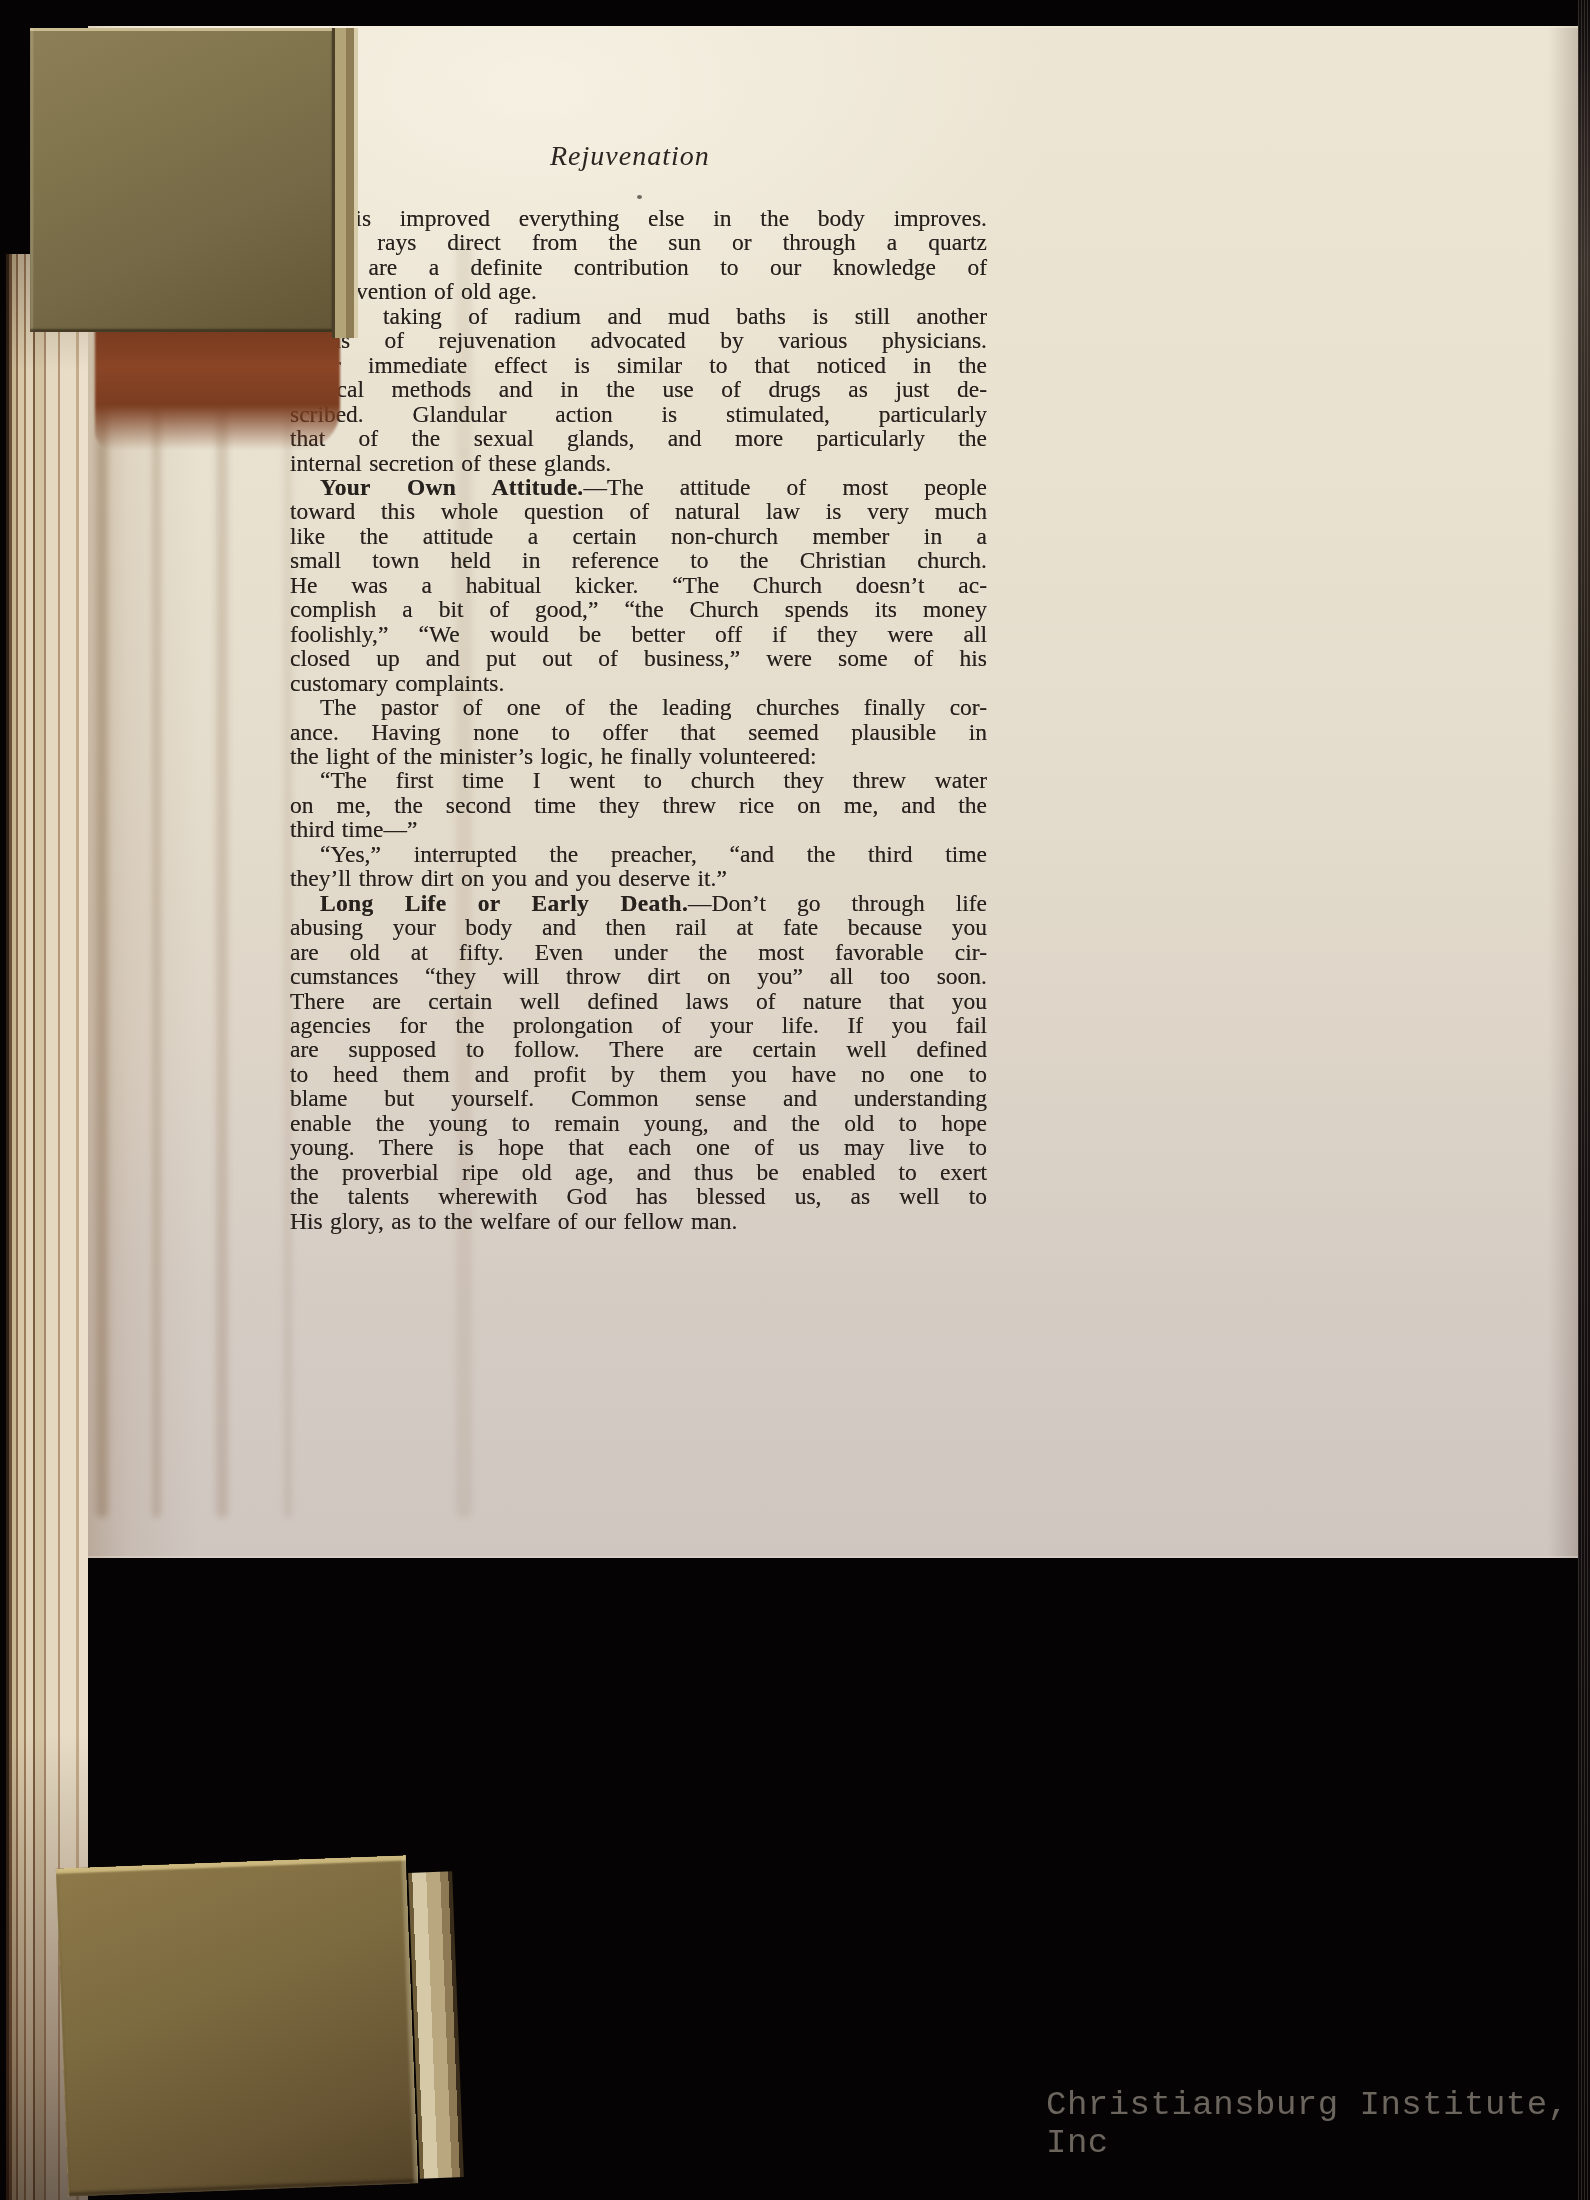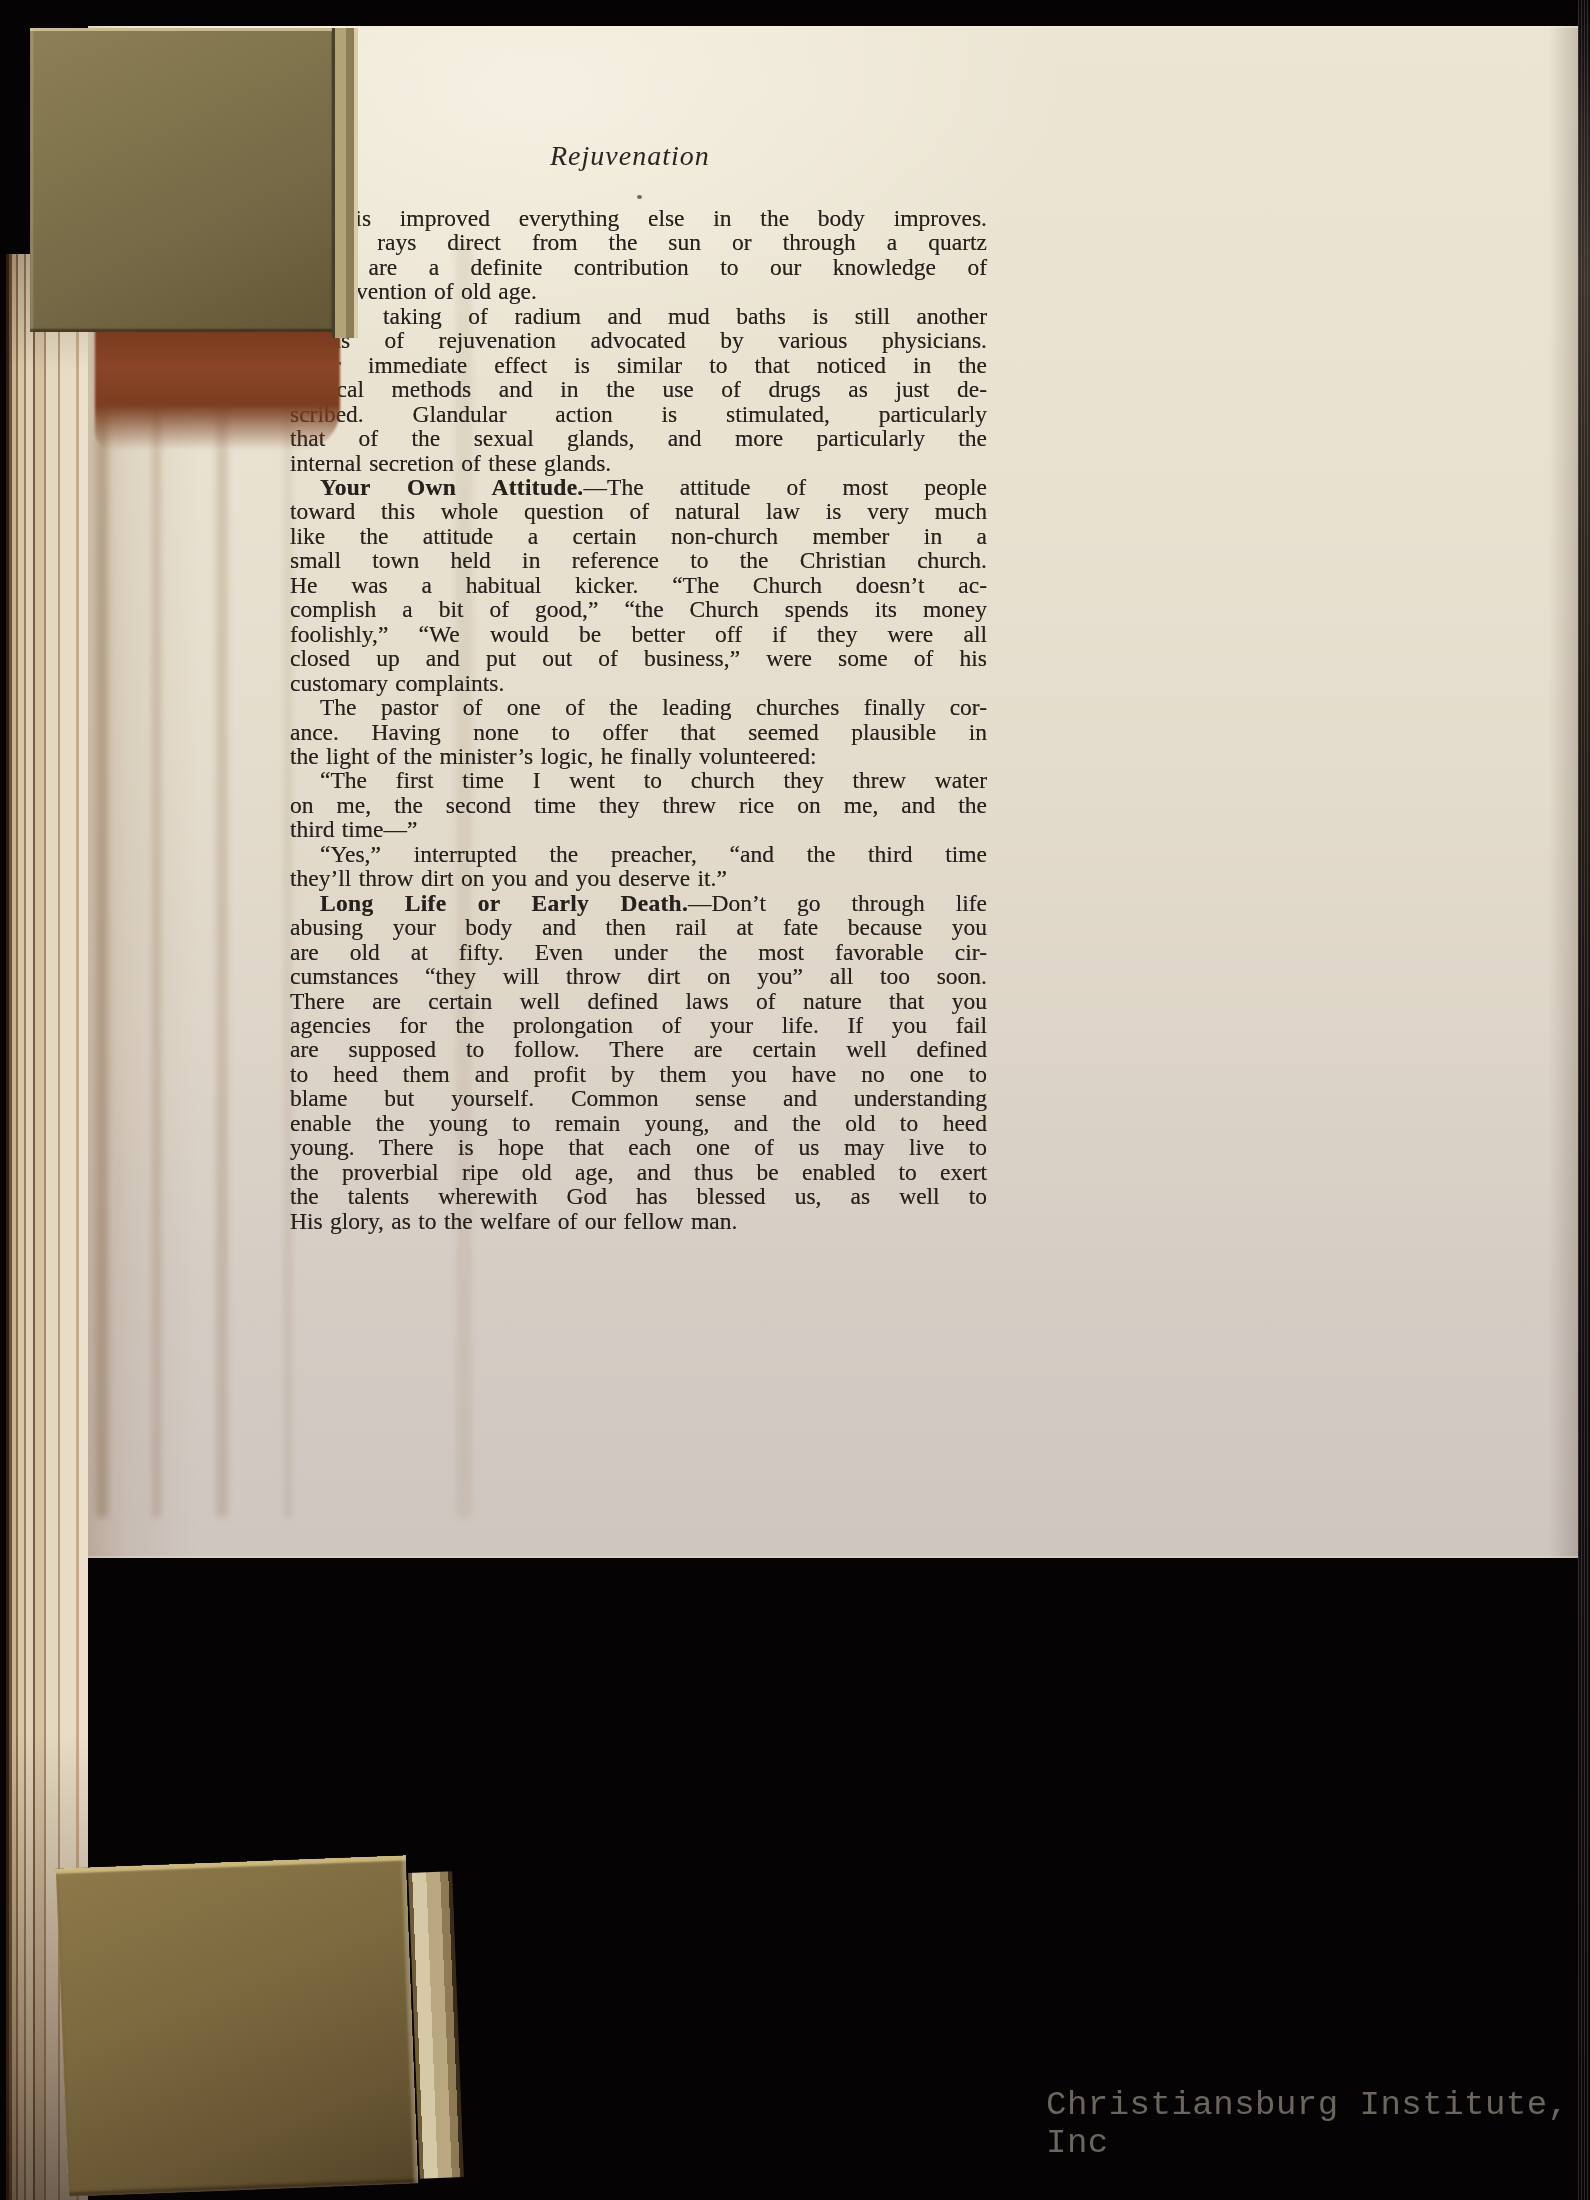--- a/index.html
+++ b/index.html
@@ -161,21 +161,21 @@
         <div class="line last">they’ll throw dirt on you and you deserve it.”</div>
         <div class="line indent"><b>Long Life or Early Death.</b>—Don’t go through life</div>
         <div class="line">abusing your body and then rail at fate because you</div>
         <div class="line">are old at fifty. Even under the most favorable cir-</div>
         <div class="line">cumstances “they will throw dirt on you” all too soon.</div>
         <div class="line">There are certain well defined laws of nature that you</div>
         <div class="line">agencies for the prolongation of your life. If you fail</div>
         <div class="line">are supposed to follow. There are certain well defined</div>
         <div class="line">to heed them and profit by them you have no one to</div>
         <div class="line">blame but yourself. Common sense and understanding</div>
-        <div class="line">enable the young to remain young, and the old to heed</div>
+        <div class="line">enable the young to remain young, and the old to hope</div>
         <div class="line">young. There is hope that each one of us may live to</div>
         <div class="line">the proverbial ripe old age, and thus be enabled to exert</div>
         <div class="line">the talents wherewith God has blessed us, as well to</div>
         <div class="line last">His glory, as to the welfare of our fellow man.</div>
       </div>
 
     <div class="watermark">Christiansburg Institute, Inc</div>
   </div>
 
   <div class="clasp-shadow"></div>

